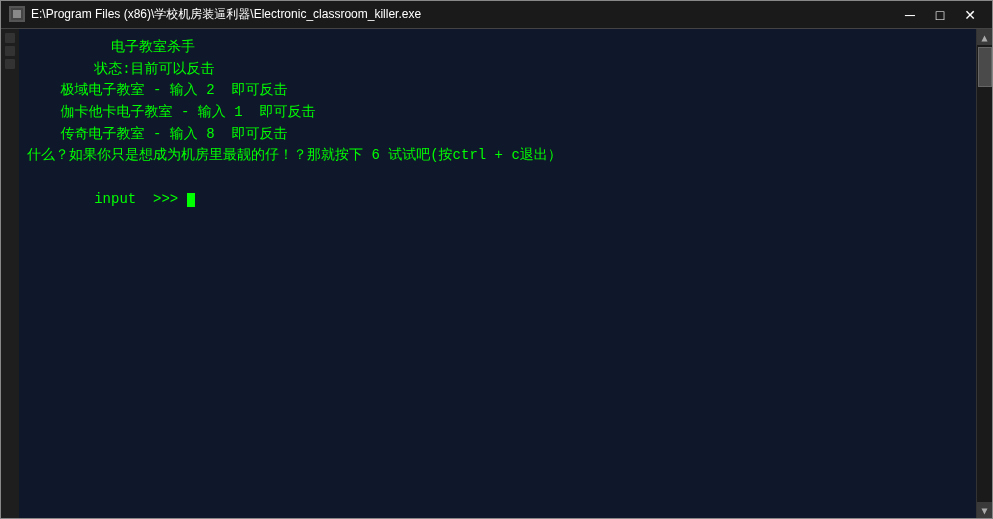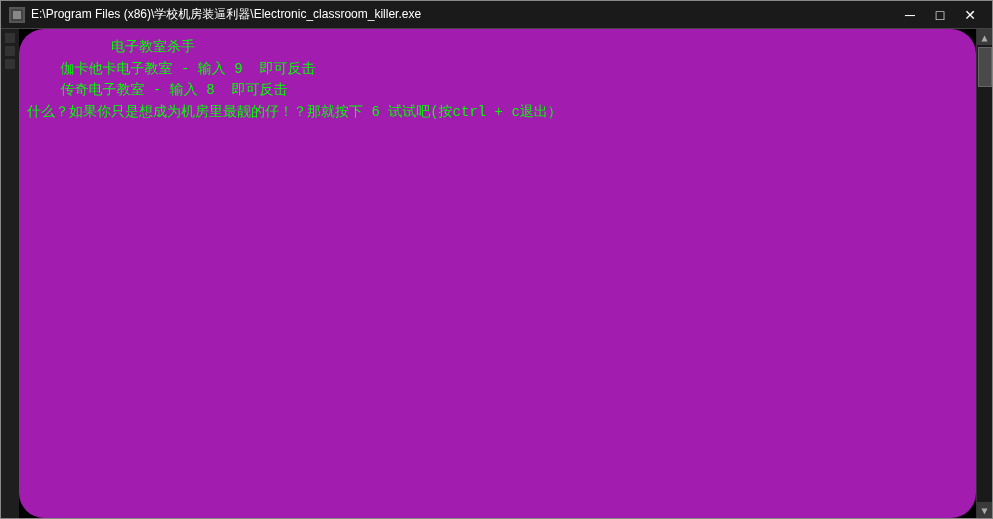--- a/index.html
+++ b/index.html
@@ -26,21 +26,21 @@
       display: flex;
       align-items: center;
       justify-content: space-between;
       padding: 0 8px;
       flex-shrink: 0;
       border-bottom: 1px solid #444;
     }
 
     .titlebar-left {
       display: flex;
-      align-items: center;
+      align-items: flex-start;
       gap: 6px;
     }
 
     .titlebar-icon {
       width: 16px;
       height: 16px;
       background: #555;
       display: flex;
       align-items: center;
       justify-content: center;
@@ -92,28 +92,27 @@
 
     .left-strip-dot {
       width: 10px;
       height: 10px;
       background: #333;
       border-radius: 1px;
     }
 
     .console-content {
       flex: 1;
-      background: #a21caf;
+      background: #0f172a;
       color: #00ff00;
       font-family: 'Courier New', Consolas, monospace;
       font-size: 14px;
       padding: 8px 16px 8px 8px;
       overflow: hidden;
       position: relative;
-      border-radius: 25px;
     }
 
     .console-line {
       line-height: 1.55;
       white-space: pre;
     }
 
     .scrollbar {
       width: 16px;
       background: #1a1a1a;
@@ -207,24 +206,29 @@
 
     <div class="left-strip">
       <div class="left-strip-dot"></div>
       <div class="left-strip-dot"></div>
       <div class="left-strip-dot"></div>
     </div>
 
     <div class="console-content">
       <div class="console-line"></div>
       <div class="console-line">          电子教室杀手</div>
-      <div class="console-line">    伽卡他卡电子教室 - 输入 9  即可反击</div>
+      <div class="console-line">        状态:目前可以反击</div>
+      <div class="console-line">    极域电子教室 - 输入 2  即可反击</div>
+      <div class="console-line">    伽卡他卡电子教室 - 输入 1  即可反击</div>
       <div class="console-line">    传奇电子教室 - 输入 8  即可反击</div>
       <div class="console-line">什么？如果你只是想成为机房里最靓的仔！？那就按下 6 试试吧(按ctrl + c退出）</div>
       <div class="console-line"></div>
+      <div class="console-line">
+        <span>input  &gt;&gt;&gt; </span><span class="cursor"></span>
+      </div>
     </div>
 
     <div class="scrollbar">
       <div class="scrollbar-up">▲</div>
       <div class="scrollbar-track">
         <div class="scrollbar-thumb"></div>
       </div>
       <div class="scrollbar-down">▼</div>
     </div>
   </div>

